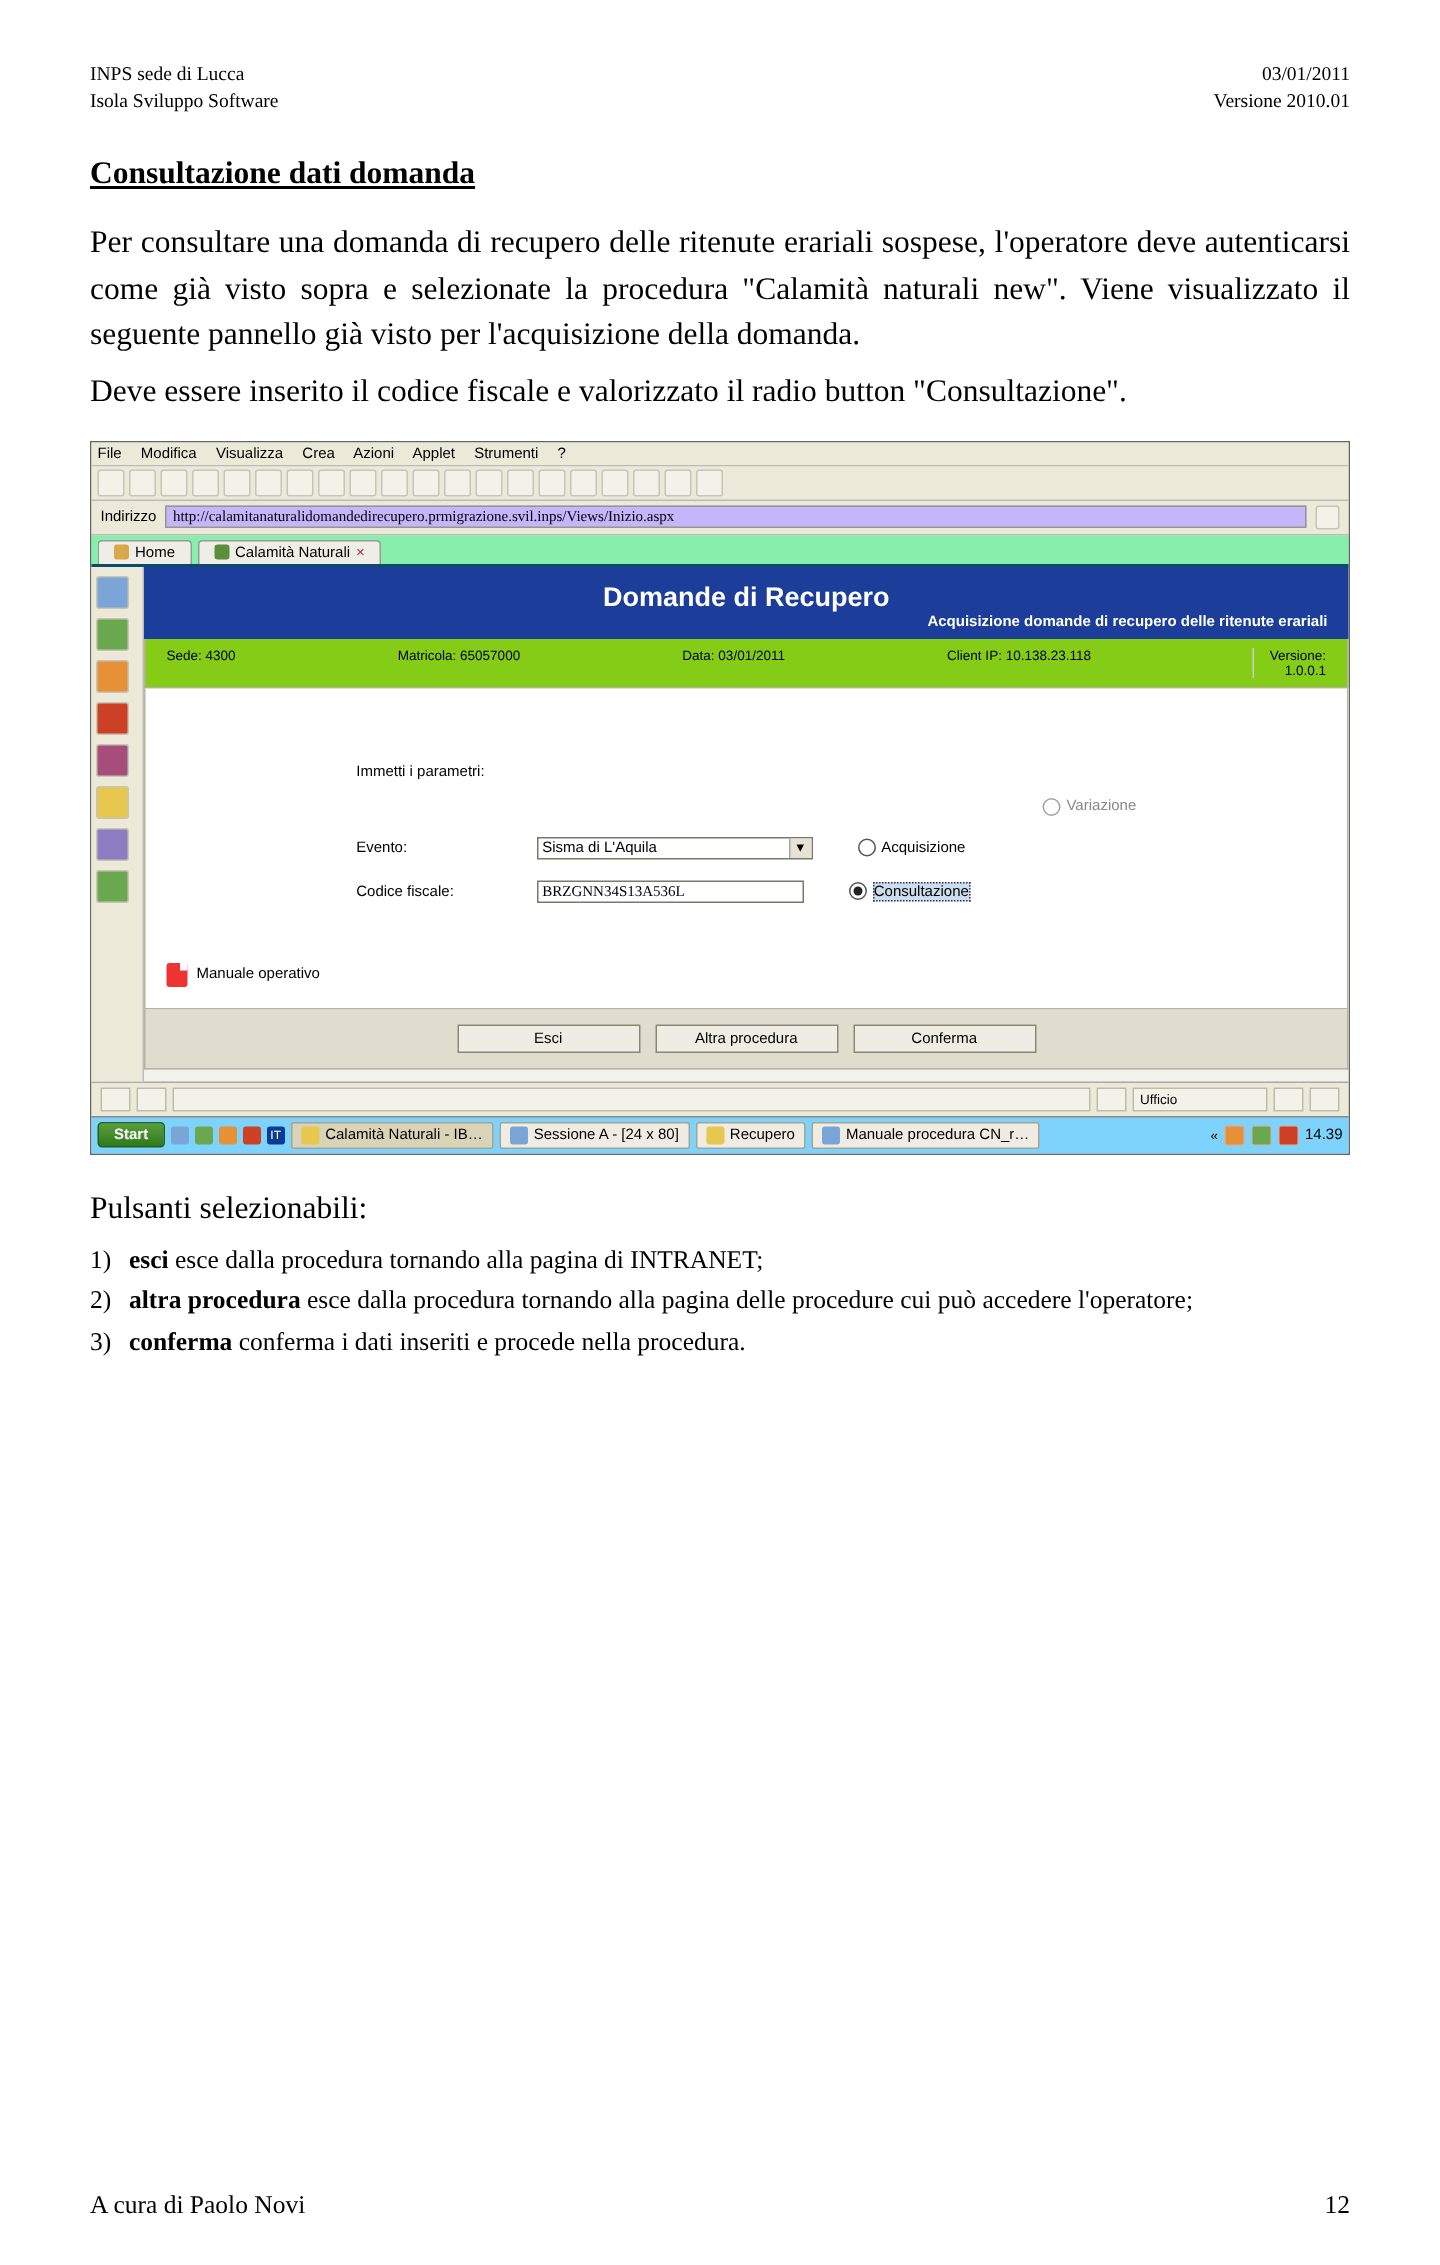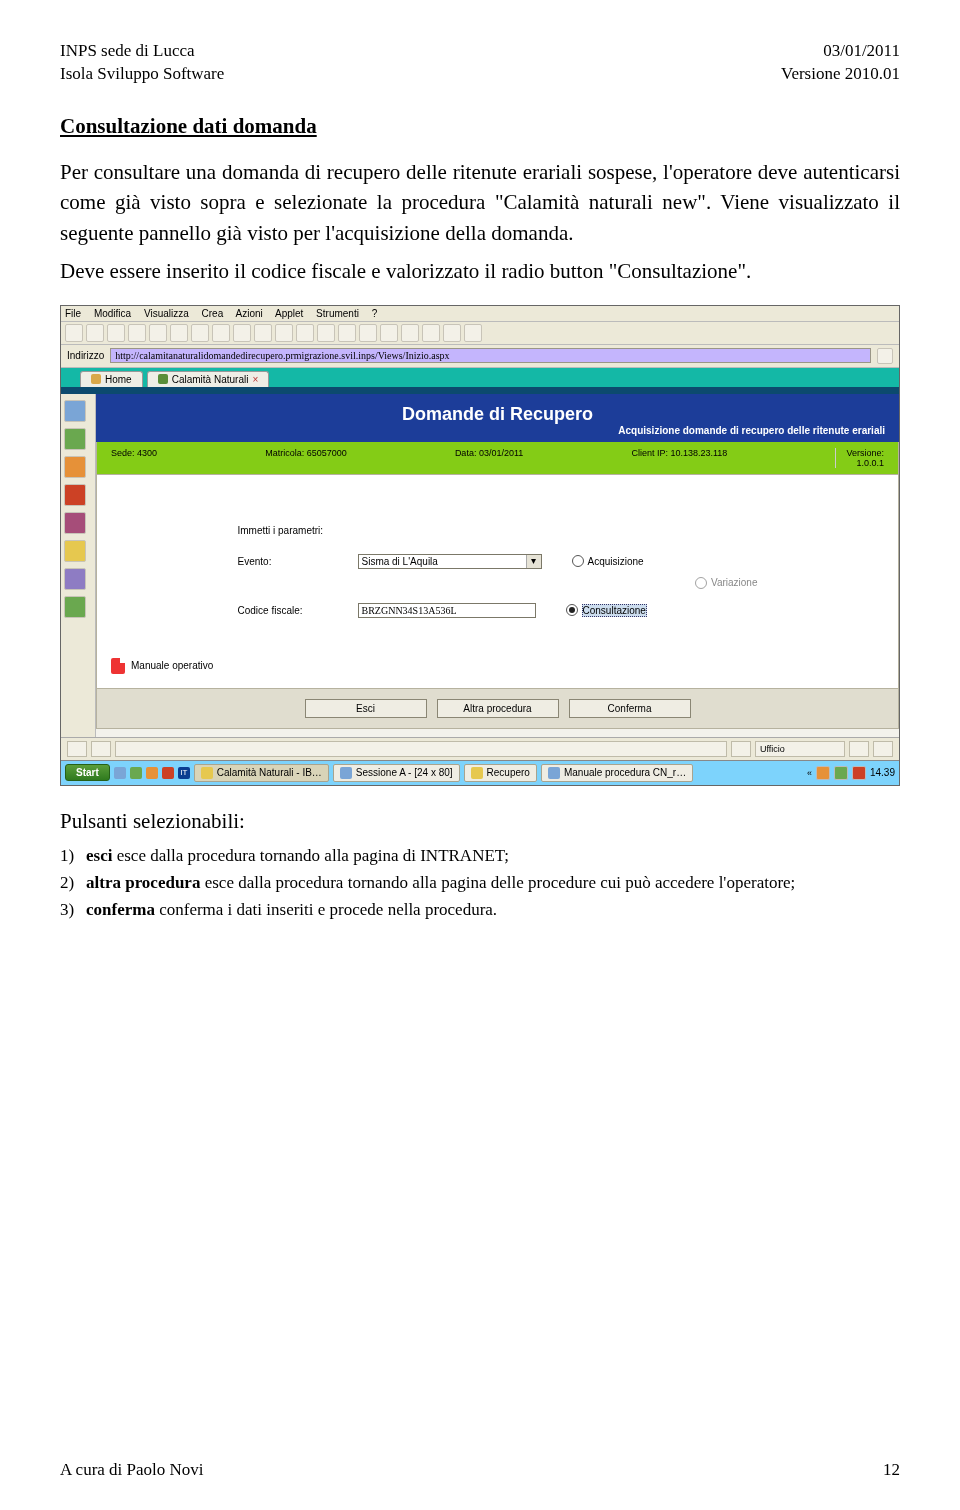--- a/index.html
+++ b/index.html
@@ -1,29 +1,29 @@
 <!DOCTYPE html>
 <html><head>
 <meta charset="utf-8">
 <style>
   html,body{margin:0;padding:0;background:#fff;font-family:"Times New Roman",Times,serif;color:#000}
   .page{width:960px;min-height:1510px;margin:0 auto;padding:40px 60px 30px;box-sizing:border-box;position:relative}
-  .hdr{display:flex;justify-content:space-between;font-size:17px;line-height:1.35}
+  .hdr{display:flex;justify-content:space-between;font-size:13px;line-height:1.35}
   h2.title{font-size:21px;font-weight:bold;text-decoration:underline;margin:28px 0 18px}
   p.body{font-size:21px;line-height:1.45;margin:0 0 8px;text-align:justify}
   .shot{margin:18px 0 20px;border:1px solid #666;background:#eceae4;font-family:Tahoma,Arial,sans-serif;font-size:10px;color:#000}
   .titlebar{background:#d6d2c8;padding:2px 6px;font-size:10px;border-bottom:1px solid #aaa;display:flex;justify-content:space-between;align-items:center}
   .winctl span{display:inline-block;width:14px;height:12px;border:1px solid #888;background:#cfcabd;margin-left:2px;text-align:center;line-height:11px;font-size:9px}
   .menubar{background:#ece9d8;padding:2px 4px;border-bottom:1px solid #bbb}
   .menubar span{margin-right:10px;font-size:10px}
   .toolbar{background:#ece9d8;padding:2px 4px;border-bottom:1px solid #bbb;display:flex;gap:3px;flex-wrap:wrap}
   .tbtn{width:16px;height:16px;border:1px solid #c8c4b8;background:#f3f1e8;border-radius:2px}
   .addrbar{background:#ece9d8;padding:3px 6px;border-bottom:1px solid #bbb;display:flex;align-items:center;gap:6px}
   .addrinput{flex:1;background:#c4b5fd;border:1px solid #9a9687;padding:1px 4px;font-size:10px;font-family:Tahoma}
-  .tabs{background:#14b8a6;padding:3px 19px 0;border-bottom:7px solid #0c4a6e;display:flex;gap:4px}
+  .tabs{background:#86efac;padding:3px 4px 0;border-bottom:2px solid #0c4a6e;display:flex;gap:4px}
   .tab{background:#efeee6;border:1px solid #999;border-bottom:none;border-radius:3px 3px 0 0;padding:2px 10px;font-size:10px;display:flex;align-items:center;gap:4px}
   .tab .ico{width:10px;height:10px;background:#5a8e3a;border-radius:2px}
   .tab.home .ico{background:#d9a84a}
   .tab .x{color:#b33}
   .workarea{display:flex;background:#f3f2ec}
   .sidebar{width:28px;background:#ece9d8;border-right:1px solid #bbb;padding:6px 3px;display:flex;flex-direction:column;gap:6px}
   .sidebar .sib{width:20px;height:20px;border:1px solid #c8c4b8;border-radius:2px}
   .content{flex:1;padding:0 0 8px}
   .banner{background:#1c3d99;color:#fff;padding:10px 14px 6px;position:relative}
   .btitle{font-size:18px;font-weight:bold;text-align:center}
@@ -152,38 +152,38 @@
         <div class="infobar">
           <span><span>Sede:</span> <span>4300</span></span>
           <span><span>Matricola:</span> <span>65057000</span></span>
           <span><span>Data:</span> <span>03/01/2011</span></span>
           <span><span>Client IP:</span> <span>10.138.23.118</span></span>
           <span class="verbox"><span>Versione:</span><br><span>1.0.0.1</span></span>
         </div>
         <div class="panel">
           <div class="formblk">
             <div style="font-size:10px;margin-bottom:18px">Immetti i parametri:</div>
+            <div class="frow" style="margin-top:-6px;justify-content:flex-end">
+              <div class="radios" style="margin-left:0">
+                <label style="color:#888">
+                    <span class="rad dis"></span>
+                    <span>Variazione</span>
+                  </label>
+              </div>
+            </div>
             <div class="frow">
               <div class="flab">Evento:</div>
               <div class="fsel">
                 <span>Sisma di L'Aquila</span>
                 <span class="ar">▾</span>
               </div>
               <div class="radios">
                 <label>
                     <span class="rad"></span>
                     <span>Acquisizione</span>
-                  </label>
-              </div>
-            </div>
-            <div class="frow" style="margin-top:-6px;justify-content:flex-end">
-              <div class="radios" style="margin-left:0">
-                <label style="color:#888">
-                    <span class="rad dis"></span>
-                    <span>Variazione</span>
                   </label>
               </div>
             </div>
             <div class="frow">
               <div class="flab">Codice fiscale:</div>
               <div class="fin">BRZGNN34S13A536L</div>
               <div class="radios">
                 <label>
                     <span class="rad sel"></span>
                     <span style="background:#cde;border:1px dotted #336">Consultazione</span>

